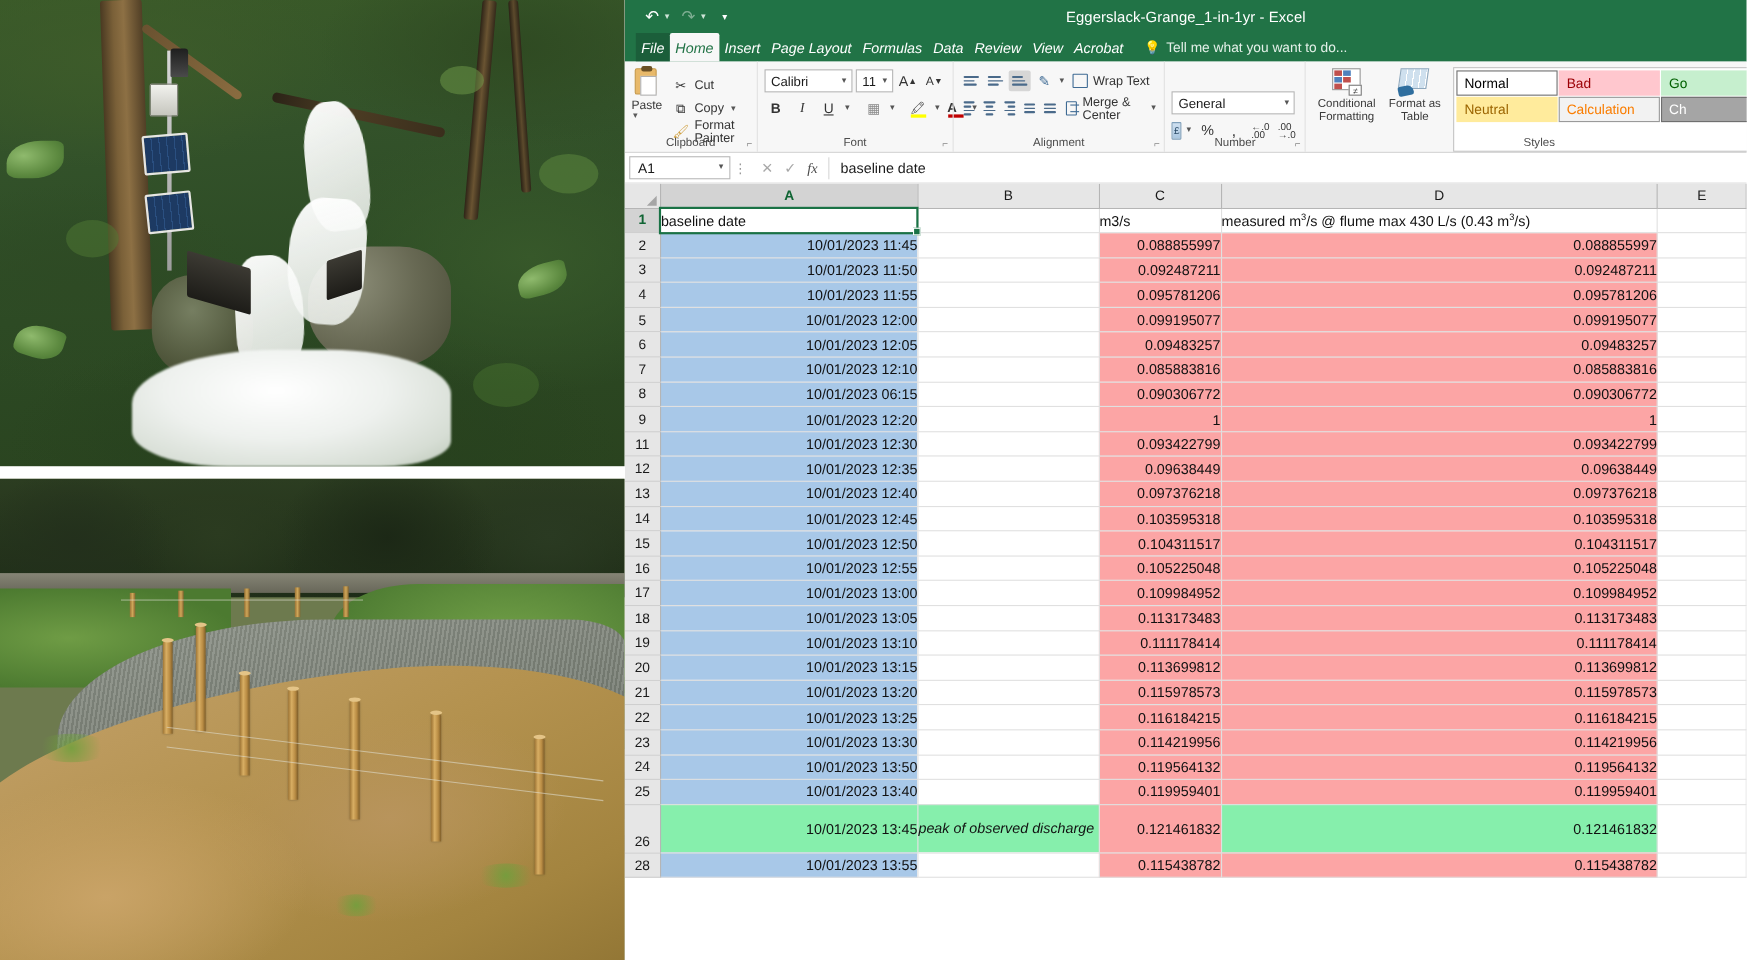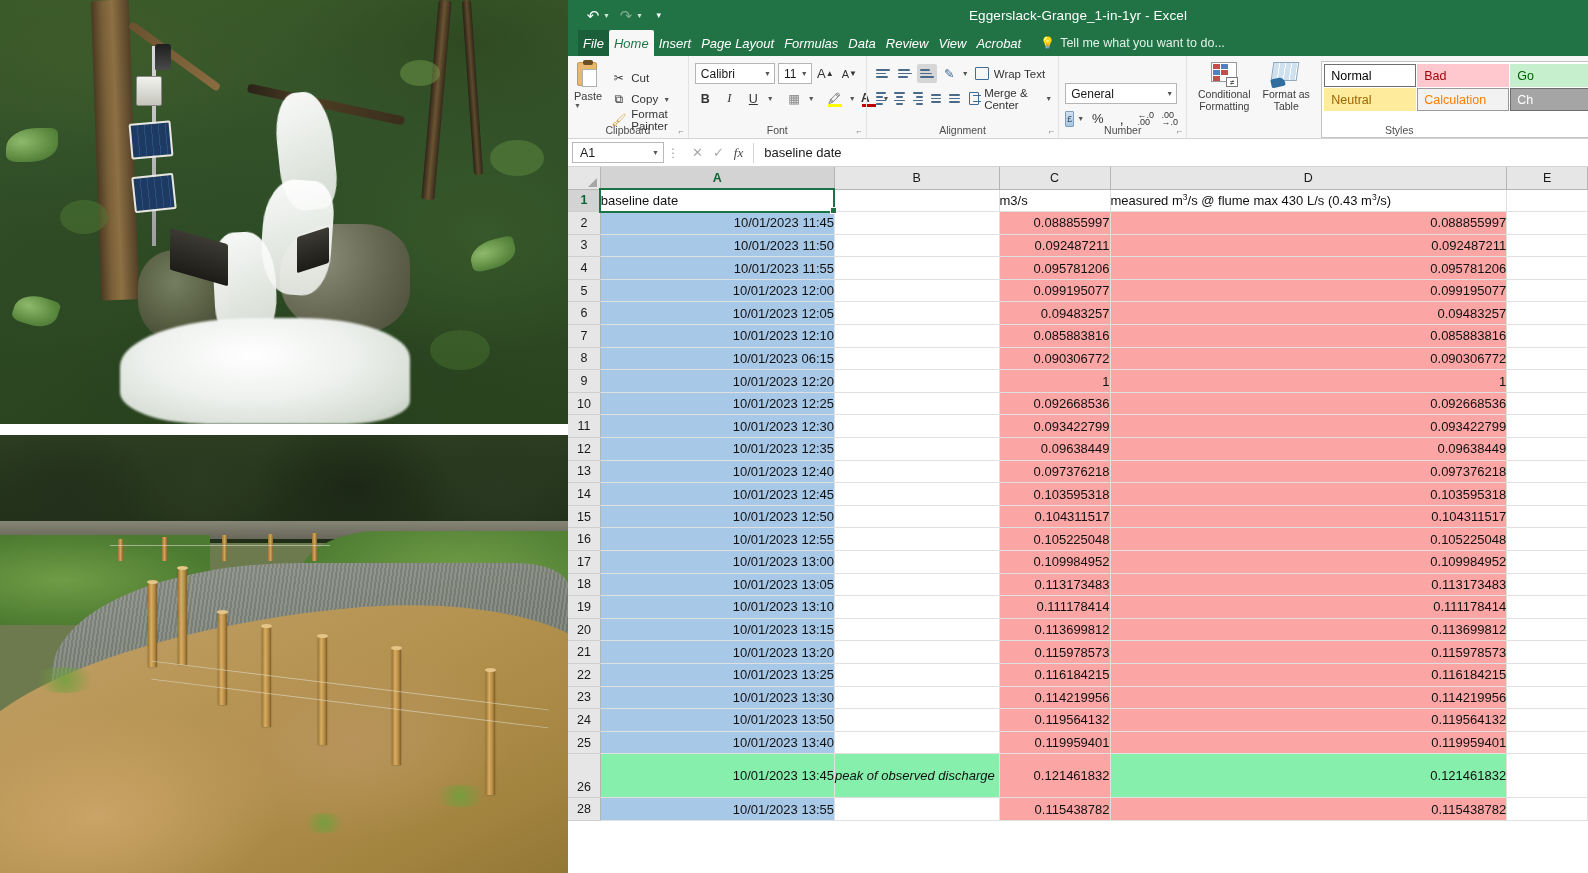--- a/index.html
+++ b/index.html
@@ -795,28 +795,20 @@
             </tr>
           <tr>
               <td class="rowhead">9</td>
               <td class="cell r blue">10/01/2023 12:20</td>
               <td class="cell white"></td>
               <td class="cell r bluel">1</td>
               <td class="cell r bluel">1</td>
               <td class="cell white"></td>
             </tr>
           <tr>
-              <td class="rowhead">10</td>
-              <td class="cell r blue">10/01/2023 12:25</td>
-              <td class="cell white"></td>
-              <td class="cell r bluel">0.092668536</td>
-              <td class="cell r bluel">0.092668536</td>
-              <td class="cell white"></td>
-            </tr>
-          <tr>
               <td class="rowhead">11</td>
               <td class="cell r blue">10/01/2023 12:30</td>
               <td class="cell white"></td>
               <td class="cell r bluel">0.093422799</td>
               <td class="cell r bluel">0.093422799</td>
               <td class="cell white"></td>
             </tr>
           <tr>
               <td class="rowhead">12</td>
               <td class="cell r blue">10/01/2023 12:35</td>

